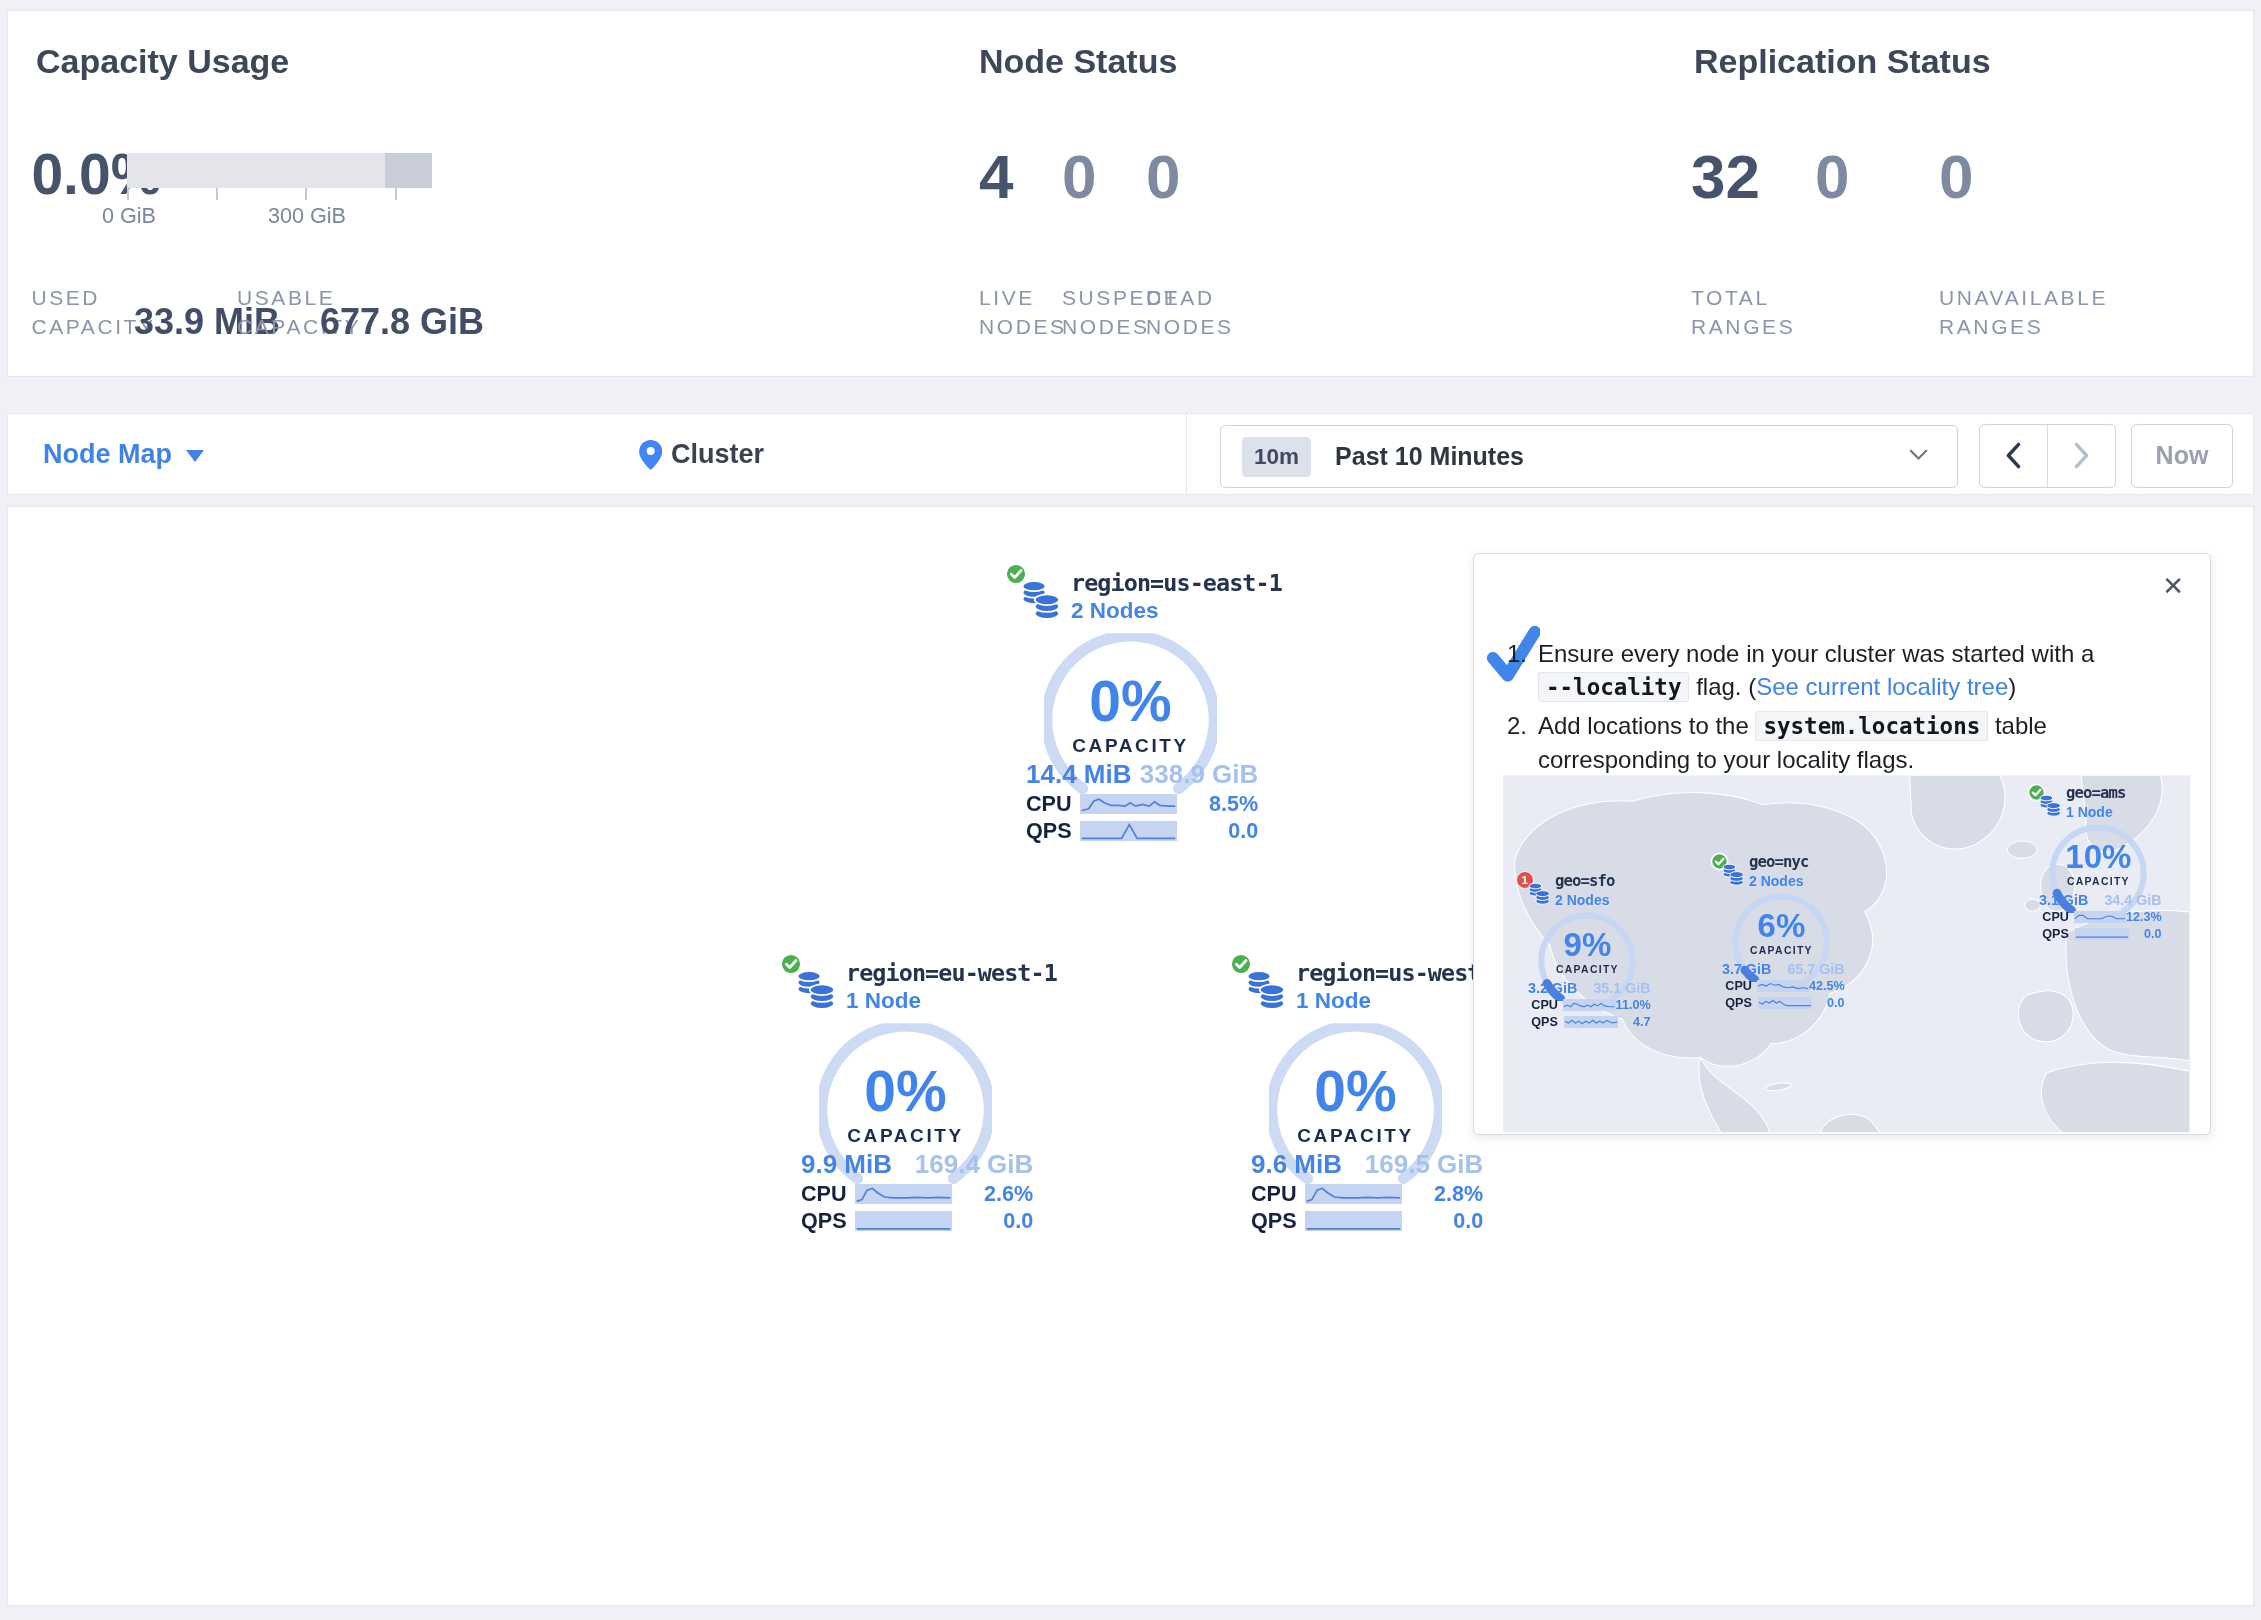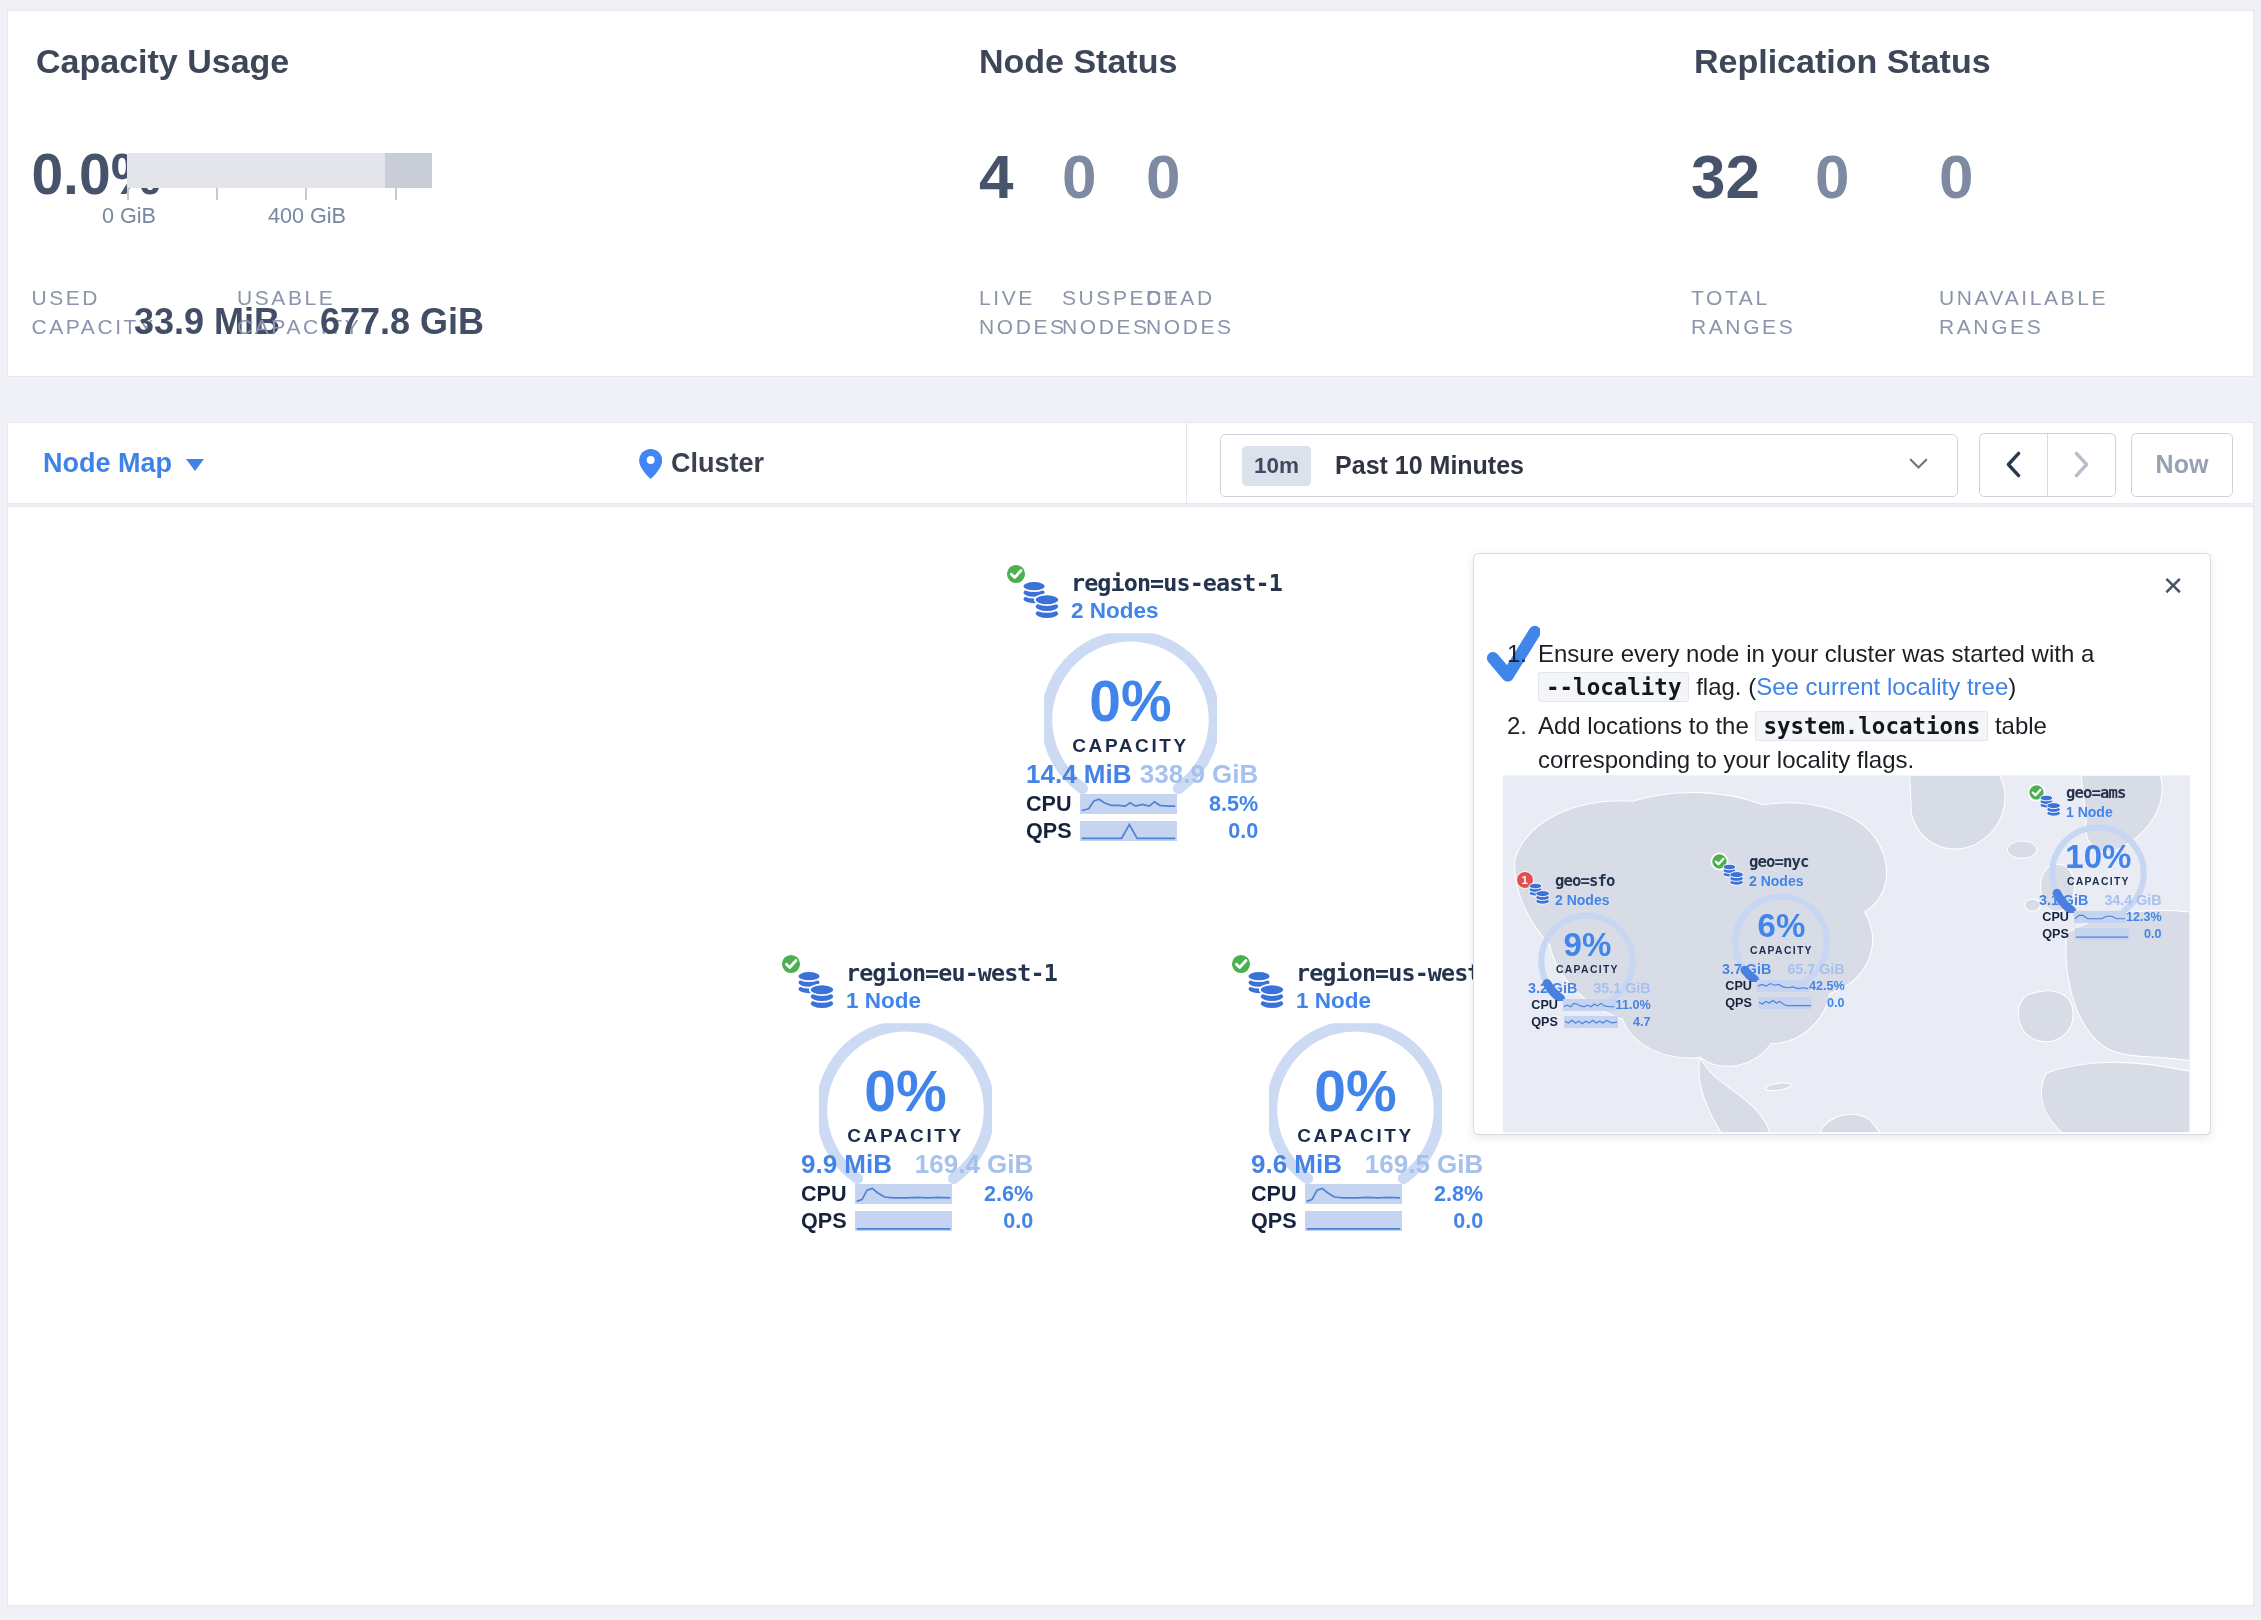--- a/index.html
+++ b/index.html
@@ -18,21 +18,21 @@
   .bignum.dim{color:#7e8aa2;}
   .metric-label{position:absolute;font-size:21px;letter-spacing:2.6px;color:#8a94ab;line-height:29px;}
   .metric-value{position:absolute;font-size:36px;font-weight:700;color:#424e66;line-height:1;}
 
   #cap-bar{position:absolute;left:119px;top:142px;width:305px;height:35px;background:#e3e5eb;}
   #cap-bar .tail{position:absolute;right:0;top:0;height:100%;width:15.3%;background:#c9cdd7;}
   .tick{position:absolute;top:177px;width:1.7px;height:11.3px;background:#c5c9d3;}
   .tick-label{position:absolute;top:192px;font-size:21.6px;color:#7a87a0;transform:translateX(-50%);}
 
   
-  #toolbar{left:7px;top:422px;width:2247px;height:82px;text-align:right;}
+  #toolbar{left:7px;top:413px;width:2247px;height:82px;text-align:right;}
   #view-select{position:absolute;left:35px;top:0;height:81px;display:flex;align-items:center;cursor:pointer;}
   #view-select .lbl{font-size:27px;font-weight:700;color:#3f82e8;}
   #view-select .tri{width:0;height:0;border-left:9.5px solid transparent;border-right:9.5px solid transparent;border-top:12px solid #3f82e8;margin-left:14px;margin-top:3.5px;}
   #breadcrumb{position:absolute;left:631px;top:0;height:81px;display:flex;align-items:center;}
   #breadcrumb .txt{font-size:27px;font-weight:700;color:#3c424d;margin-left:8.7px;}
   #tb-divider{position:absolute;left:1178px;top:0;width:0.9px;height:81px;background:#e4e6ec;}
   #time-box{position:absolute;left:1212px;top:11.3px;width:736px;height:61px;border:1.7px solid #ccd2de;border-radius:5.2px;display:flex;align-items:center;cursor:pointer;}
   #time-box .chip{margin-left:21px;background:#dde1ec;border-radius:4.3px;padding:7px 12px;font-size:22.5px;font-weight:700;color:#3f4a60;}
   #time-box .tlabel{margin-left:24px;font-size:25px;font-weight:700;color:#2f3542;}
   #time-box .caret{position:absolute;right:29px;top:22.5px;}
@@ -124,21 +124,21 @@
   <div class="sec-title" style="left:28px;top:31px;">Capacity Usage</div>
   <div class="bignum" style="left:23.4px;top:135px;font-size:57px;">0.0%</div>
   <div id="cap-bar">
       <div class="tail"></div>
     </div>
   <div class="tick" style="left:119px;"></div>
   <div class="tick" style="left:208px;"></div>
   <div class="tick" style="left:297px;"></div>
   <div class="tick" style="left:387px;"></div>
   <div class="tick-label" style="left:121px;">0 GiB</div>
-  <div class="tick-label" style="left:299px;">400 GiB</div>
+  <div class="tick-label" style="left:299px;">300 GiB</div>
   <div class="metric-label" style="left:23.4px;top:272px;width:113px;">USED CAPACITY</div>
   <div class="metric-value" style="left:126px;top:293px;">33.9 MiB</div>
   <div class="metric-label" style="left:229px;top:272px;width:121px;">USABLE CAPACITY</div>
   <div class="metric-value" style="left:312px;top:293px;">677.8 GiB</div>
 
   <div class="sec-title" style="left:971px;top:31px;">Node Status</div>
   <div class="bignum" style="left:971px;top:135px;">4</div>
   <div class="bignum dim" style="left:1054px;top:135px;">0</div>
   <div class="bignum dim" style="left:1138px;top:135px;">0</div>
   <div class="metric-label" style="left:971px;top:272px;width:95px;">LIVE NODES</div>

